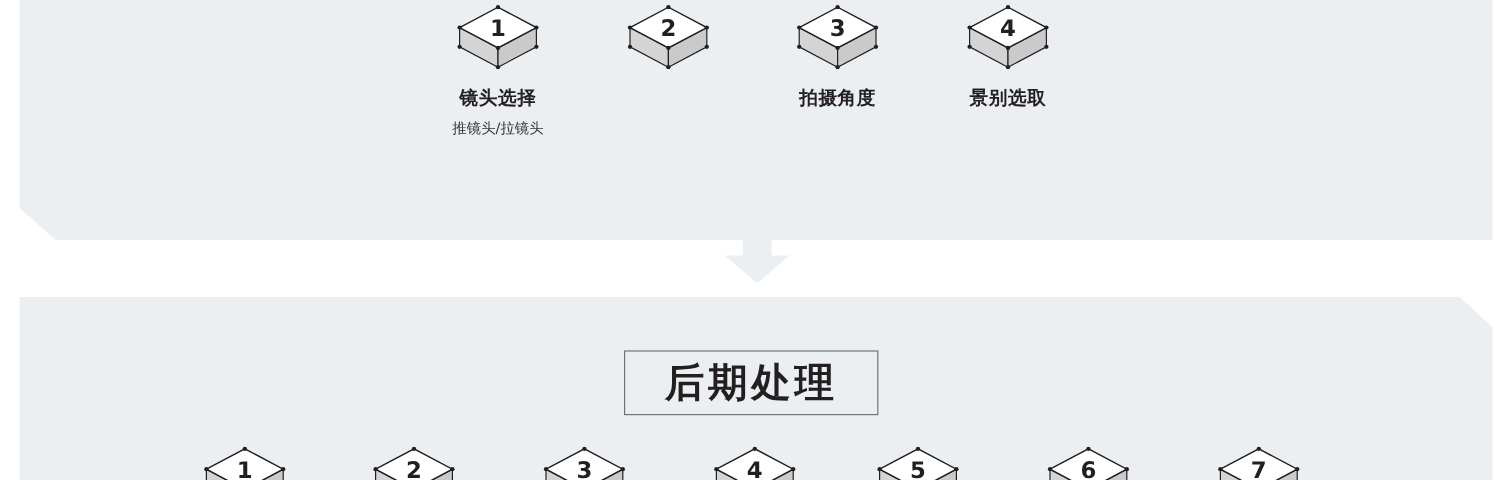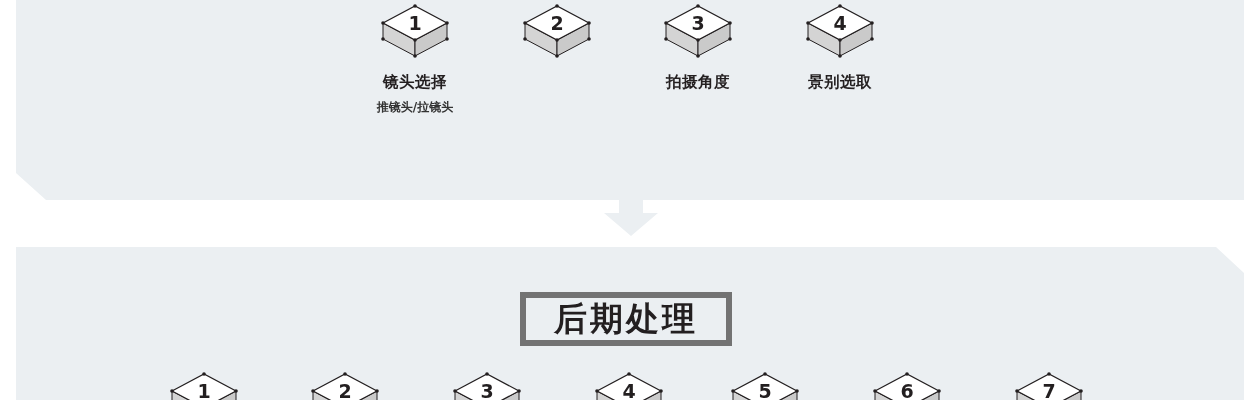--- a/index.html
+++ b/index.html
@@ -26,25 +26,25 @@
   .step { position: absolute; width: 140px; text-align: center; }
   .step svg { display: block; margin: 0 auto; }
   .box-num {
     font-family: "DejaVu Sans", sans-serif; font-weight: bold; font-size: 19px; fill: #231f20;
   }
   .step-title {
     font-weight: bold; font-size: 15.5px; line-height: 24px; margin-top: 12px;
     letter-spacing: 0.5px; white-space: pre-line;
   }
   .step-desc {
-    font-size: 12px; line-height: 18.5px; margin-top: 4px; color: #333; font-weight: bold;
+    font-size: 12px; line-height: 18.5px; margin-top: 4px; color: #333;
   }
   #section-title {
     position: absolute; left: 520px; top: 292px; width: 212px; height: 54px;
-    border: 6px solid #737373; box-sizing: border-box;
+    border: 1px solid #737373; box-sizing: border-box;
     display: flex; align-items: center; justify-content: center;
     font-weight: bold; font-size: 33px; letter-spacing: 3px; color: #231f20;
   }
 </style>
 </head>
 <body>
 
 <div id="panel-top" class="panel"></div>
 <div id="arrow"></div>
 <div id="panel-bottom" class="panel"></div>

